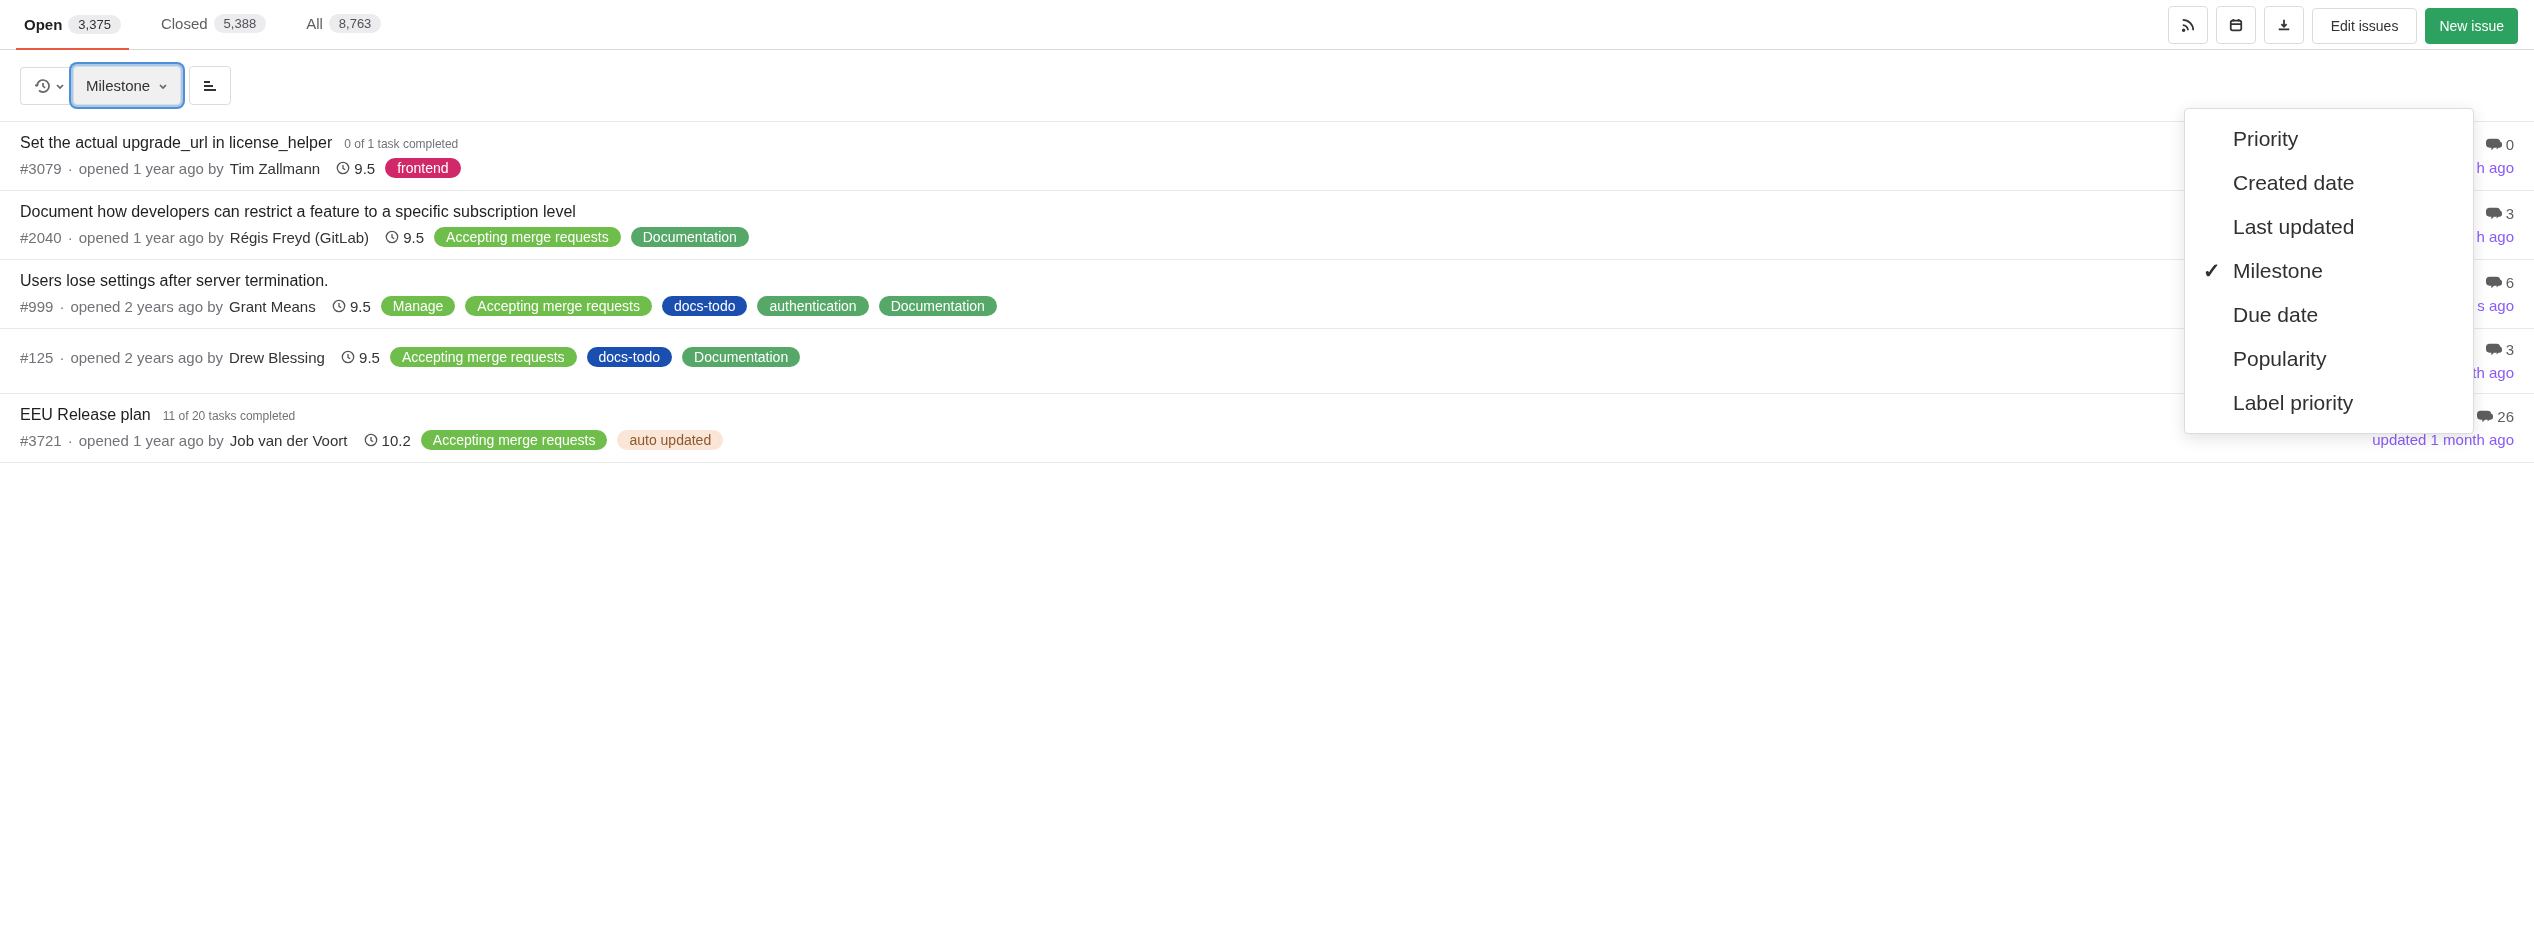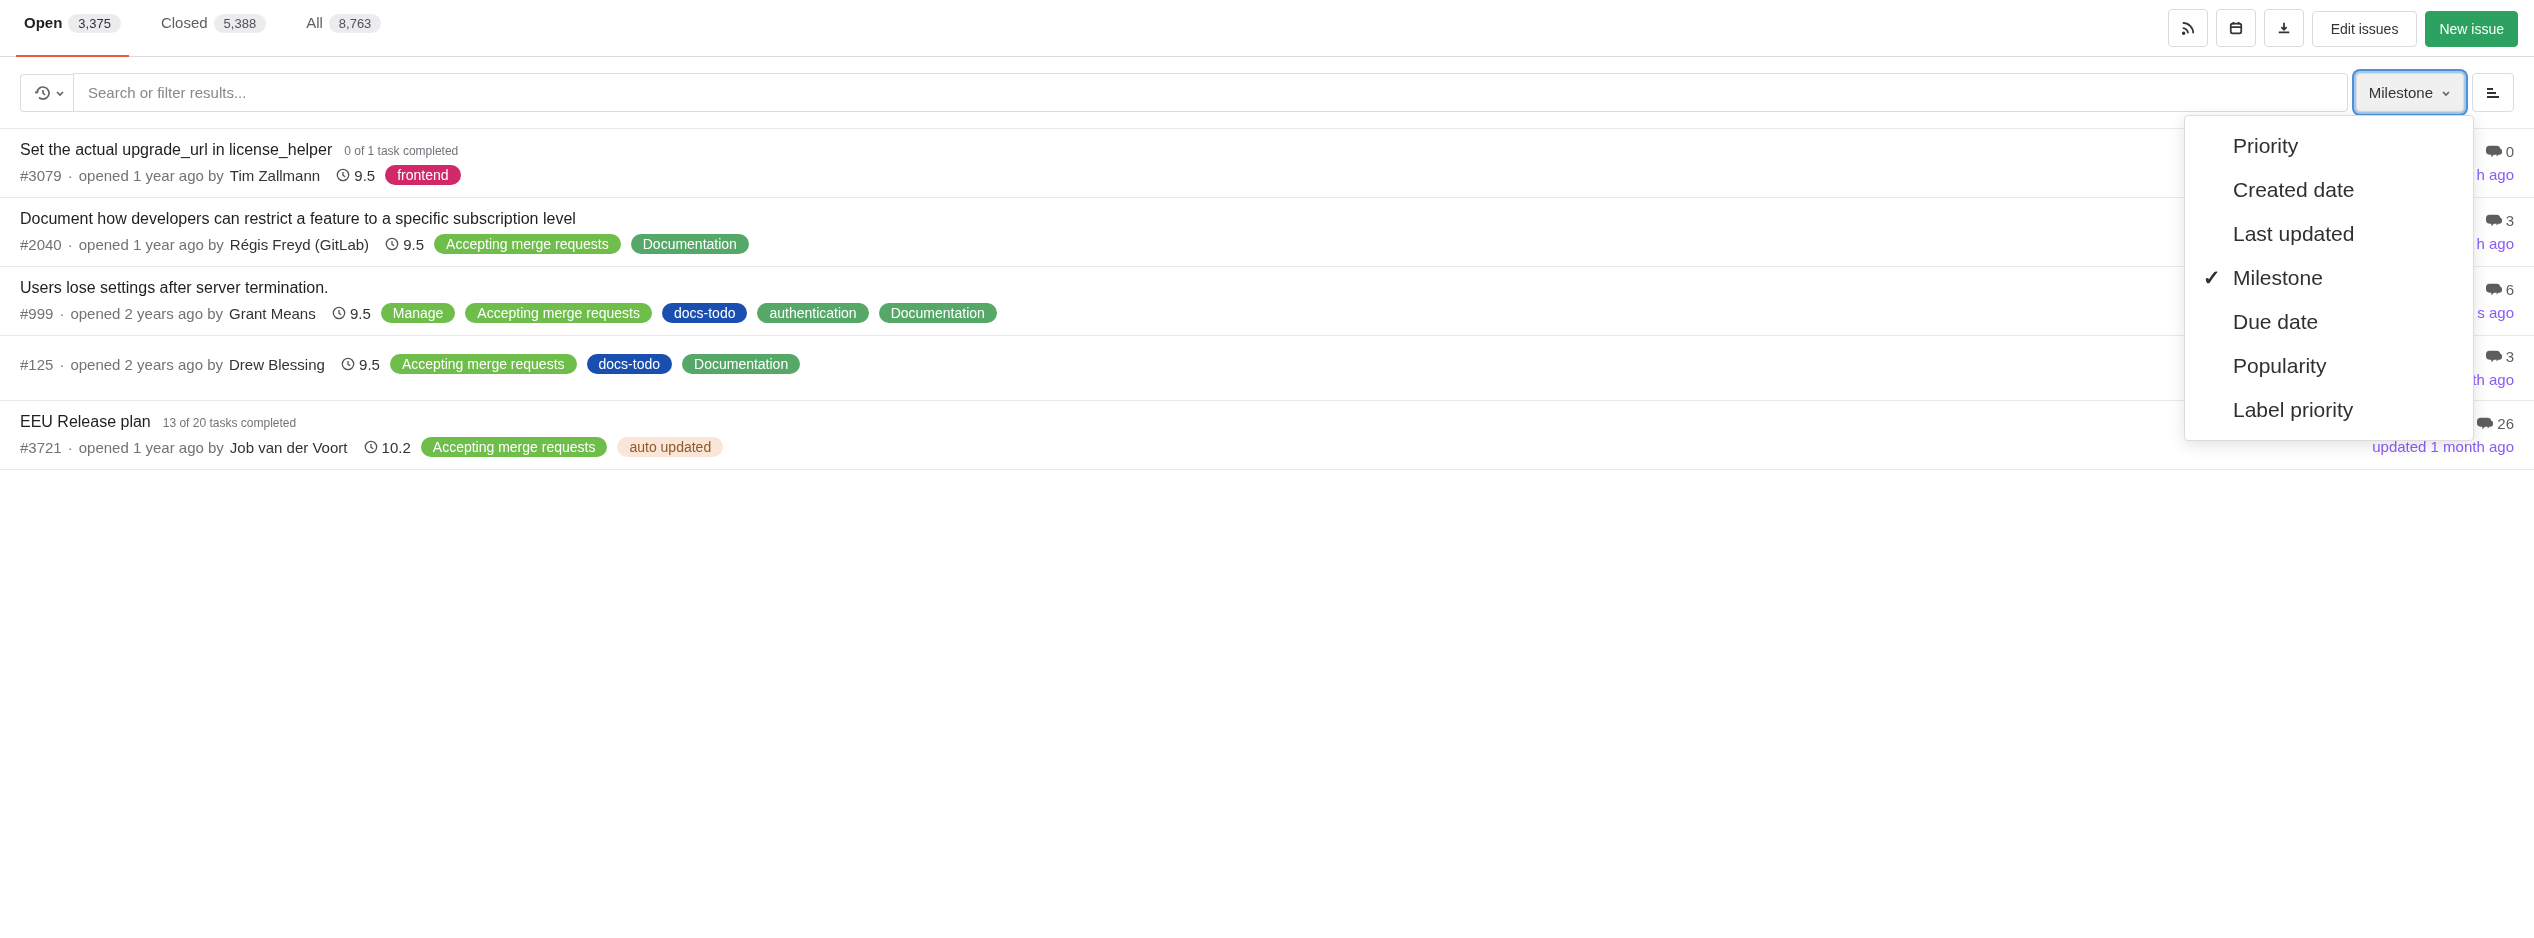--- a/index.html
+++ b/index.html
@@ -2,21 +2,21 @@
 <html><head>
 <meta charset="utf-8">
 <style>
 * { box-sizing: border-box; margin: 0; padding: 0; }
 body { font-family: -apple-system, BlinkMacSystemFont, "Segoe UI", Helvetica, Arial, sans-serif; font-size: 14px; color: #303030; background: #fff; }
 .container { width: 100%; }
 
 
 .tabs-row { display: flex; align-items: center; justify-content: space-between; border-bottom: 1px solid #dbdbdb; padding: 0 16px; }
 .tabs { display: flex; gap: 24px; }
-.tab { display: flex; align-items: flex-start; gap: 6px; padding: 14px 8px 21px 8px; cursor: pointer; font-size: 15px; color: #5e5e5e; border-bottom: 2px solid transparent; }
+.tab { display: flex; align-items: center; gap: 6px; padding: 14px 8px 14px 8px; cursor: pointer; font-size: 15px; color: #5e5e5e; border-bottom: 2px solid transparent; }
 .tab.active { color: #1f1f1f; font-weight: 600; border-bottom: 2px solid #ec5941; margin-bottom: -1px; }
 .tab .count { background: #ececef; color: #535158; border-radius: 14px; padding: 2px 10px; font-size: 13px; font-weight: 500; }
 .tab.active .count { background: #ececef; color: #333; }
 
 .actions { display: flex; gap: 8px; align-items: flex-end; }
 .btn { border: 1px solid #dcdcde; background: #fff; border-radius: 4px; padding: 9px 13px; cursor: pointer; font-size: 14px; display: flex; align-items: center; justify-content: center; color: #333; }
 .btn.icon-only { padding: 9px 12px; width: 40px; height: 38px; }
 .btn.primary { background: #2da160; border-color: #2da160; color: #fff; font-weight: 500; }
 .btn.edit { padding: 9px 18px; }
 
@@ -96,21 +96,20 @@
 
   <div class="filter-bar" style="position:relative;">
     <div class="history-box">
       <svg width="16" height="16" viewBox="0 0 16 16" fill="none" stroke="#666" stroke-width="1.7">
           <path d="M2 8a6 6 0 1 1 2 4.5M2 8l-2 -1M2 8l1 -2M8 5v3l2 2"></path>
         </svg>
       <svg width="10" height="10" viewBox="0 0 10 10" fill="none" stroke="#666" stroke-width="1.7">
           <path d="M2 4l3 3 3-3"></path>
         </svg>
     </div>
-    <input class="search-input" placeholder="Search or filter results..." style="">
     <div class="sort-btn">
       <span>Milestone</span>
       <svg width="10" height="10" viewBox="0 0 10 10" fill="none" stroke="#666" stroke-width="1.7">
           <path d="M2 4l3 3 3-3"></path>
         </svg>
     </div>
     <div class="sort-dir-btn">
       <svg width="16" height="16" viewBox="0 0 16 16" fill="#333">
           <rect x="2" y="3" width="6" height="2"></rect>
           <rect x="2" y="7" width="9" height="2"></rect>
@@ -205,21 +204,21 @@
                 <path d="M14 3h1a3 3 0 0 1 3 3v1a3 3 0 0 1-3 3h-1l-2 2v-2" fill="#5e5e5e"></path>
               </svg> 3</span>
           </div>
           <div class="updated">updated 1 month ago</div>
         </div>
       </div>
       <div class="issue">
         <div class="issue-main">
           <div class="issue-title-row">
             <span class="issue-title">EEU Release plan</span>
-            <span class="task-count">13 of 20 tasks completed</span>
+            <span class="task-count">11 of 20 tasks completed</span>
           </div>
           <div class="issue-meta"><span class="issue-ref">#3721</span> · <span>opened 1 year ago by</span> <span class="author">Job van der Voort</span> &nbsp; <span class="milestone-chip"><svg width="14" height="14" viewBox="0 0 16 16" fill="none" stroke="#555" stroke-width="1.5">
                 <circle cx="8" cy="8" r="6.5"></circle>
                 <path d="M8 4.5v4l2.5 1.5"></path>
               </svg> 10.2</span><span class="label" style="background: rgb(111, 189, 75);">Accepting merge requests</span><span class="label" style="background: rgb(251, 229, 214); color: rgb(138, 90, 45);">auto updated</span></div>
         </div>
         <div class="issue-side">
           <div class="issue-stats">
             <span class="stat"><svg width="14" height="14" viewBox="0 0 16 16" fill="#333">
                 <path d="M2 7h2v7H2zM5 7l3-6c1 0 2 1 2 2v3h3c1 0 1.5 1 1 2l-2 5c0 .5-.5 1-1 1H5z"></path>

